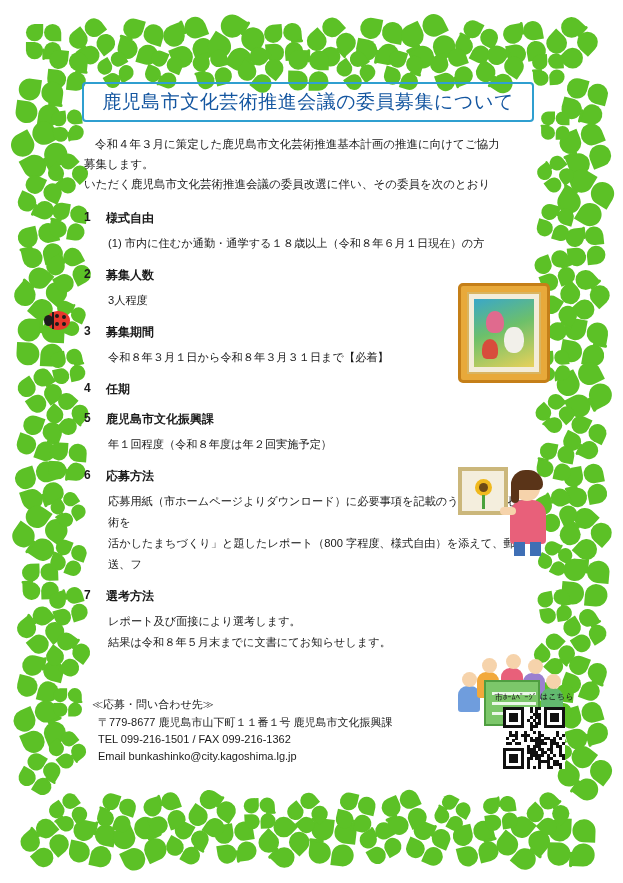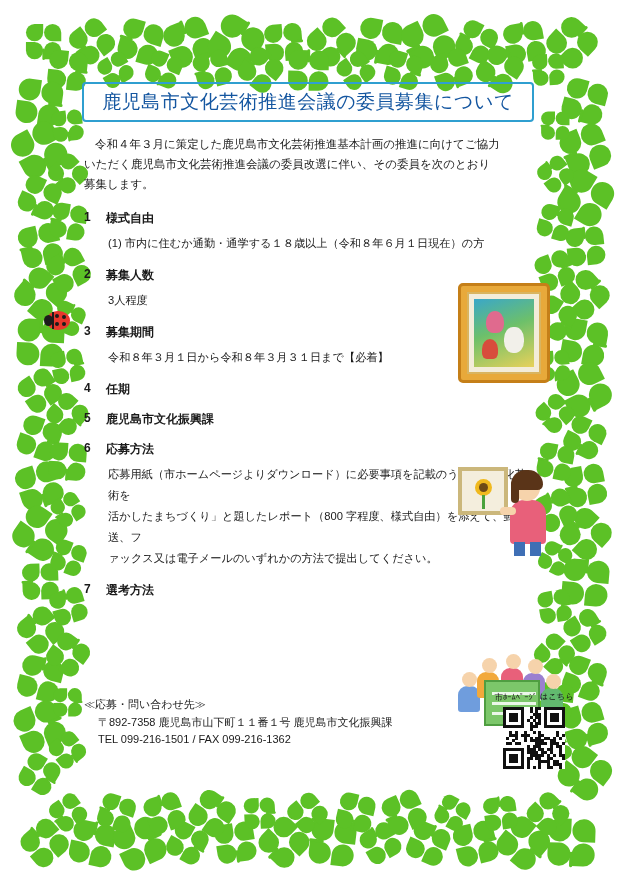--- a/index.html
+++ b/index.html
@@ -344,21 +344,21 @@
   
   .footer {
     position: absolute;
     left: 22px;
     top: 634px;
     width: 360px;
     font-size: 11px;
     line-height: 17px;
     color: #1a1a1a;
   }
-  .footer .ftitle { margin-bottom: 1px; }
+  .footer .ftitle { margin-bottom: 1px; margin-left: 8px; }
   .footer .fline { margin-left: 14px; }
 
   
   .qr-wrap {
     position: absolute;
     left: 430px;
     top: 630px;
     width: 84px;
     text-align: center;
   }
@@ -1127,22 +1127,22 @@
   </div>
 
   <div id="content">
 
     <div class="title-box">
       <div class="title-text">鹿児島市文化芸術推進会議の委員募集について</div>
     </div>
 
     <div class="lead">
       <p class="indent">令和４年３月に策定した鹿児島市文化芸術推進基本計画の推進に向けてご協力</p>
+      <p>募集します。</p>
       <p>いただく鹿児島市文化芸術推進会議の委員改選に伴い、その委員を次のとおり</p>
-      <p>募集します。</p>
     </div>
 
     <div class="items">
 
       <div class="item">
         <div class="item-head">
           <span class="item-num">1</span>
           <span class="item-title">様式自由</span>
         </div>
         <div class="item-body">
@@ -1175,38 +1175,44 @@
           <span class="item-num">4</span>
           <span class="item-title">任期</span>
         </div>
       </div>
 
       <div class="item">
         <div class="item-head">
           <span class="item-num">5</span>
           <span class="item-title">鹿児島市文化振興課</span>
         </div>
+        <div class="item-body">
+          <div>年１回程度（令和８年度は年２回実施予定）</div>
+        </div>
       </div>
 
       <div class="item">
         <div class="item-head">
           <span class="item-num">6</span>
           <span class="item-title">応募方法</span>
         </div>
         <div class="item-body">
           <div class="para">応募用紙（市ホームページよりダウンロード）に必要事項を記載のうえ、「文化芸術を</div>
           <div class="para">活かしたまちづくり」と題したレポート（800 字程度、様式自由）を添えて、郵送、フ</div>
-          <div class="para">ァックス又は電子メールのいずれかの方法で提出してください。</div>
         </div>
       </div>
 
       <div class="item">
         <div class="item-head">
           <span class="item-num">7</span>
           <span class="item-title">選考方法</span>
+        </div>
+        <div class="item-body">
+          <div>レポート及び面接により選考します。</div>
+          <div>結果は令和８年５月末までに文書にてお知らせします。</div>
         </div>
       </div>
 
     </div>
 
     <div class="illus framed">
       <div class="frame-outer"></div>
       <div class="frame-inner"></div>
       <div class="art">
           <div class="f1"></div>
@@ -1243,22 +1249,23 @@
         <div class="head h5"></div>
       <div class="board">
           <div class="ln l1"></div>
           <div class="ln l2"></div>
           <div class="ln l3"></div>
         </div>
     </div>
 
     <div class="footer">
       <div class="ftitle">≪応募・問い合わせ先≫</div>
-      <div class="fline">〒892-7358  鹿児島市山下町１１番１号  鹿児島市文化振興課</div>
+      <div class="fline">〒779-8677  鹿児島市山下町１１番１号  鹿児島市文化振興課</div>
       <div class="fline">TEL 099-216-1501 / FAX 099-216-1362</div>
+      <div class="fline">Email bunkashinko@city.kagoshima.lg.jp</div>
     </div>
 
     <div class="qr-wrap">
       <div class="qr-label">市ﾎｰﾑﾍﾟｰｼﾞ はこちら</div>
       <div class="qr" id="qr">
           <div class="cell" style="left: 0px; top: 0px; width: 3px; height: 3px;"></div>
           <div class="cell" style="left: 2.95238px; top: 0px; width: 3px; height: 3px;"></div>
           <div class="cell" style="left: 5.90476px; top: 0px; width: 3px; height: 3px;"></div>
           <div class="cell" style="left: 8.85714px; top: 0px; width: 3px; height: 3px;"></div>
           <div class="cell" style="left: 11.8095px; top: 0px; width: 3px; height: 3px;"></div>

